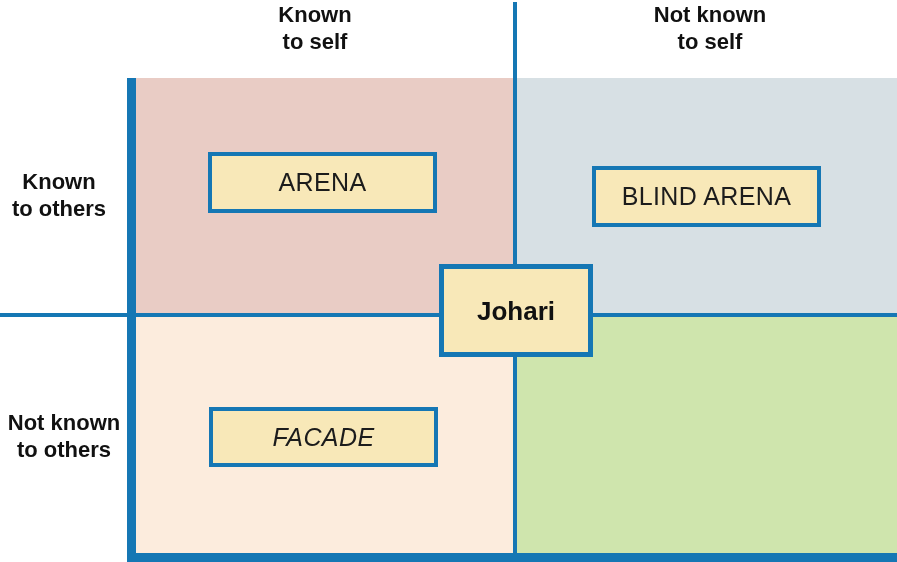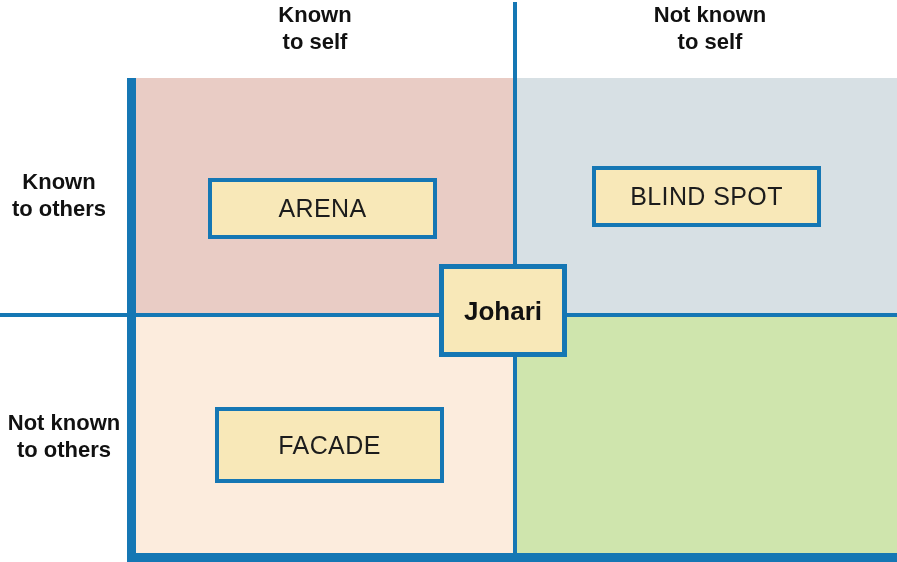--- a/index.html
+++ b/index.html
@@ -46,29 +46,29 @@
 
   
   .tag-box {
     position: absolute; z-index: 4;
     width: 229px; height: 61px;
     background: #f8e8b8;
     border: 4px solid #1577b4;
     display: flex; align-items: center; justify-content: center;
     font-size: 25px; letter-spacing: 0.4px; color: #1c1c1c;
   }
-  .box-arena   { left: 208px; top: 178px; text-align: center; }
+  .box-arena   { left: 208px; top: 152px; text-align: center; }
   .box-blind   { left: 592px; top: 166px; }
-  .box-facade  { left: 215px; top: 407px; height: 76px; }
+  .box-facade  { left: 209px; top: 407px; height: 60px; font-style: italic; }
   .box-unknown { left: 592px; top: 407px; height: 60px; }
 
   
   .center-box {
     position: absolute; z-index: 5;
-    left: 439px; top: 264px; width: 128px; height: 93px;
+    left: 439px; top: 264px; width: 154px; height: 93px;
     background: #f8e8b8;
     border: 5px solid #1577b4;
     display: flex; flex-direction: column;
     align-items: center; justify-content: center;
     font-size: 26px; font-weight: bold; line-height: 30px;
     color: #111111; text-align: center;
   }
 
   
   .axis-label {
@@ -113,21 +113,21 @@
   </div>
   <div class="axis-label lbl-left-bottom">
     <span>Not known</span>
     <span>to others</span>
   </div>
 
   <div class="tag-box box-arena">
     <span>ARENA</span>
   </div>
   <div class="tag-box box-blind">
-    <span>BLIND SPOT</span>
+    <span>BLIND ARENA</span>
   </div>
   <div class="tag-box box-facade">
     <span>FACADE</span>
   </div>
 
   <div class="center-box">
     <span>Johari</span>
   </div>
 
 </div>

